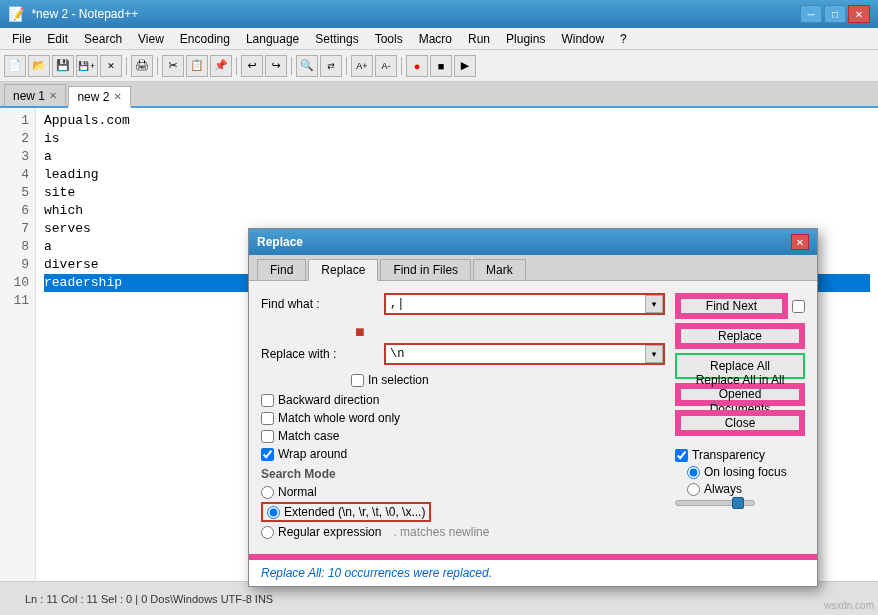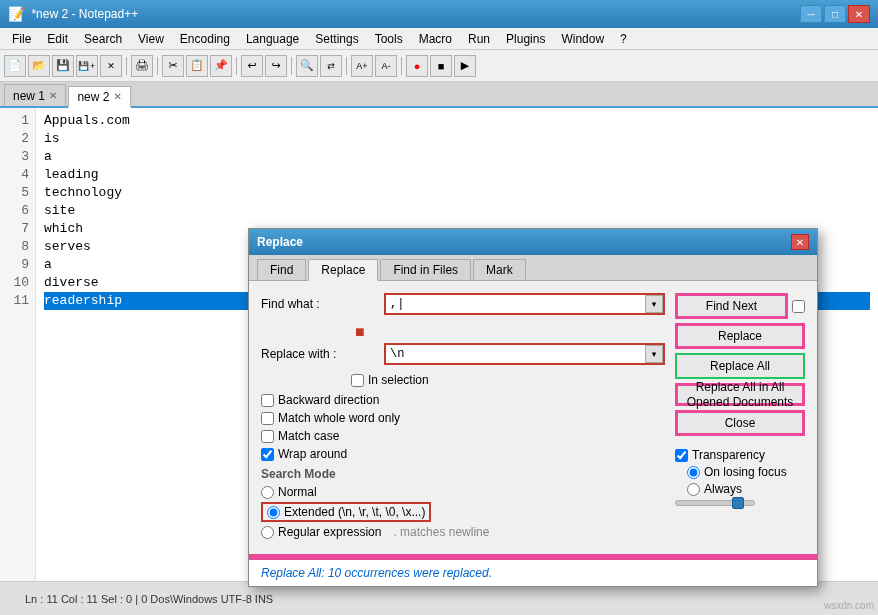--- a/index.html
+++ b/index.html
@@ -285,21 +285,21 @@
       display: flex;
       flex-direction: column;
       gap: 4px;
       margin-left: 10px;
       width: 130px;
       flex-shrink: 0;
     }
     .dlg-btn {
       height: 26px;
       background: #e8e8e8;
-      border: 3px solid #ec4899;
+      border: 6px solid #ec4899;
       font-size: 12px;
       cursor: pointer;
       padding: 0 8px;
       text-align: center;
       display: flex;
       align-items: center;
       justify-content: center;
     }
     .dlg-btn.replace-all-btn {
       border: 2px solid #22c55e;
@@ -509,21 +509,20 @@
     <div>8</div>
     <div>9</div>
     <div>10</div>
     <div>11</div>
   </div>
   <div class="editor-content">
     <div class="editor-line">Appuals.com</div>
     <div class="editor-line">is</div>
     <div class="editor-line">a</div>
     <div class="editor-line">leading</div>
-    <div class="editor-line">technology</div>
     <div class="editor-line">site</div>
     <div class="editor-line">which</div>
     <div class="editor-line">serves</div>
     <div class="editor-line">a</div>
     <div class="editor-line">diverse</div>
     <div class="editor-line highlighted">readership</div>
   </div>
 </div>
 
 <div class="status-bar">

